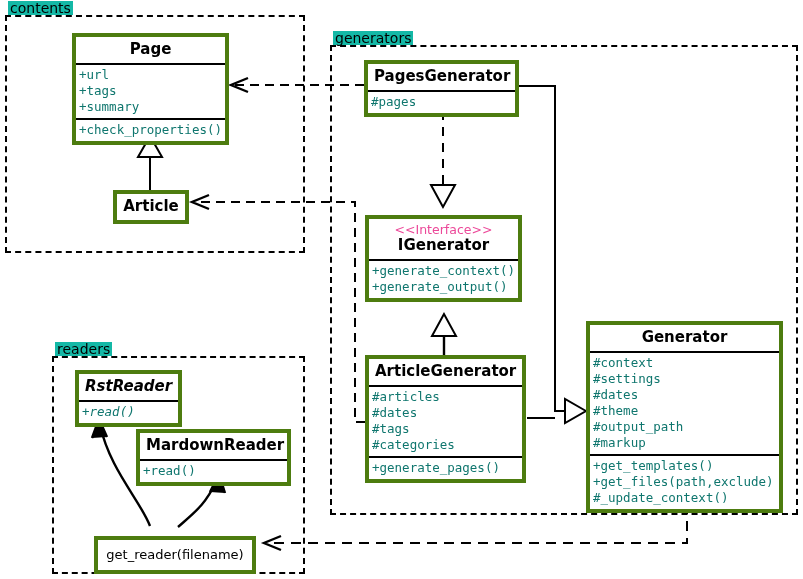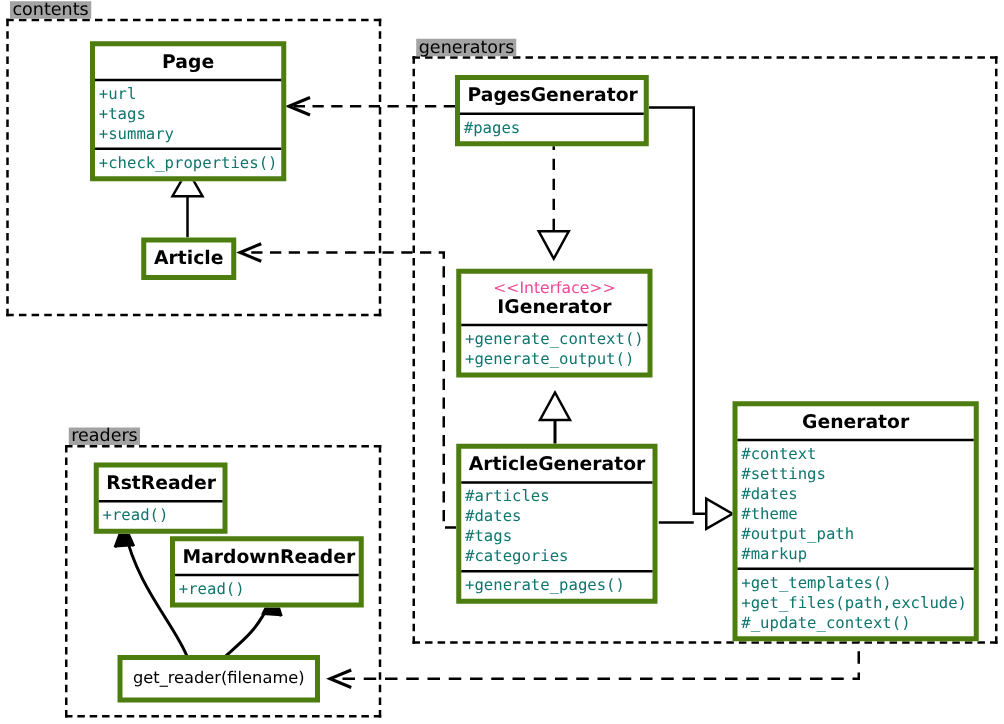--- a/index.html
+++ b/index.html
@@ -21,21 +21,21 @@
     position: absolute;
     border: 2px dashed #000;
     box-sizing: border-box;
     background: transparent;
   }
   .pkg-label {
     position: absolute;
     font-family: "DejaVu Sans", sans-serif;
     font-size: 14px;
     color: #000;
-    background: #a3a3a3;
+    background: #14b8a6;
     padding: 0 2px;
     white-space: nowrap;
     line-height: 14px;
   }
 
   
   .umlbox {
     position: absolute;
     border: 4px solid #4d7c0f;
     background: #ffffff;
@@ -219,31 +219,31 @@
       <div class="uml-row">#output_path</div>
       <div class="uml-row">#markup</div>
     </div>
     <div class="uml-sep uml-section">
       <div class="uml-row">+get_templates()</div>
       <div class="uml-row">+get_files(path,exclude)</div>
       <div class="uml-row">#_update_context()</div>
     </div>
   </div>
 
-  <div class="umlbox" style="left:75px; top:370px; width:107px;">
+  <div class="umlbox" style="left:75px; top:370px; width:107px;font-style:italic;">
     <div class="uml-title">RstReader</div>
     <div class="uml-sep uml-section">
       <div class="uml-row">+read()</div>
     </div>
   </div>
 
   <div class="umlbox" style="left:136px; top:429px; width:155px;">
     <div class="uml-title">MardownReader</div>
     <div class="uml-sep uml-section">
       <div class="uml-row">+read()</div>
     </div>
   </div>
 
-  <div class="umlbox" style="left:94px; top:524px; width:162px;">
+  <div class="umlbox" style="left:94px; top:536px; width:162px;">
     <div class="plain-label">get_reader(filename)</div>
   </div>
 
 </div>
 
 </body></html>

